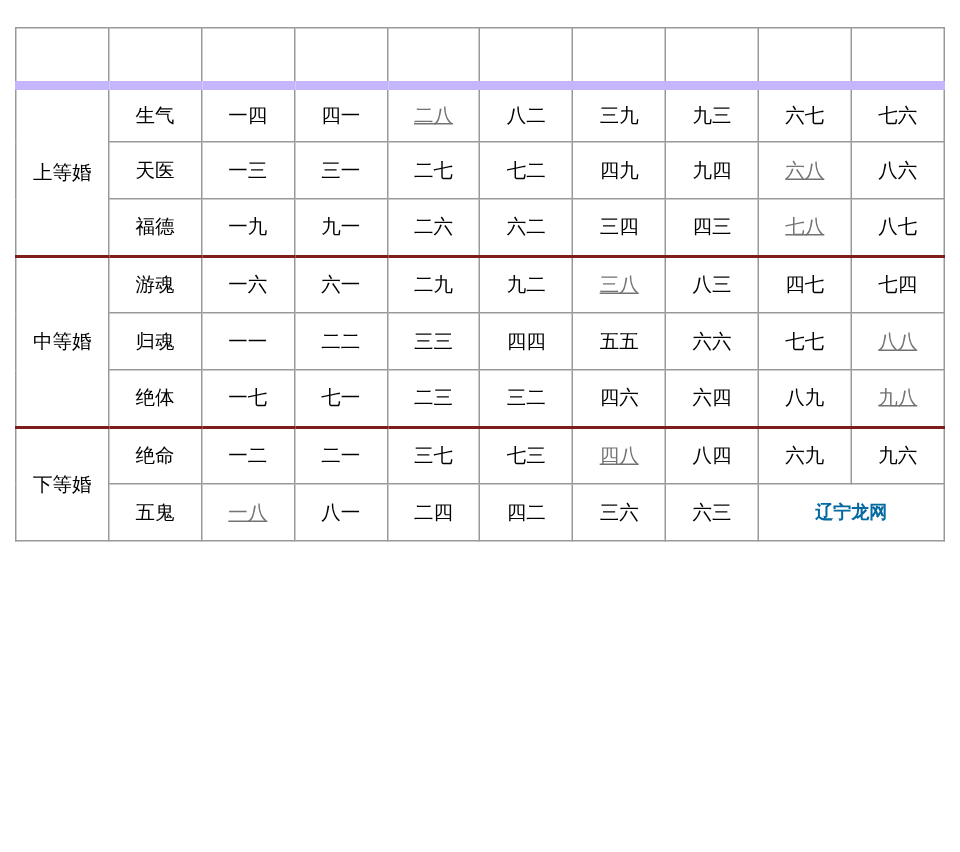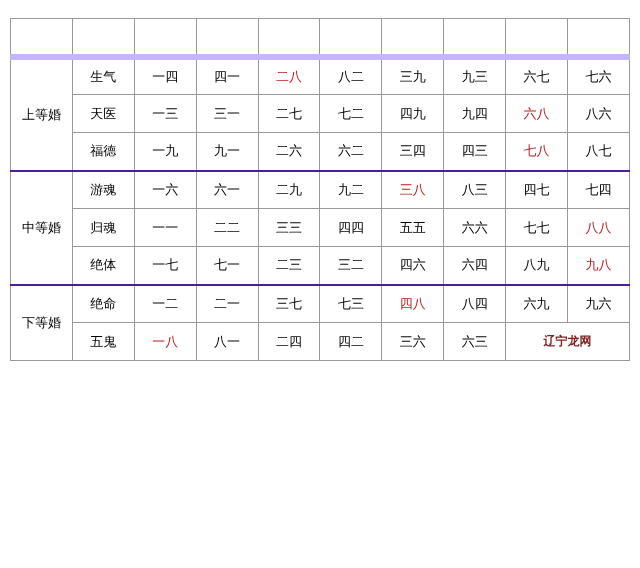--- a/index.html
+++ b/index.html
@@ -21,27 +21,27 @@
       width: 100%;
     }
     td, th {
       border: 1px solid #999;
       text-align: center;
       vertical-align: middle;
       padding: 4px 2px;
       min-width: 55px;
       height: 38px;
     }
-    .red { color: #b91c1c; }
+    .red { color: #737373; text-decoration: underline; }
     .header-row td {
       background: #fff;
       font-weight: normal;
     }
     .watermark {
-      color: #7f1d1d;
+      color: #0369a1;
       font-size: 12px;
       font-weight: bold;
       text-align: center;
     }
   </style>
 </head>
 <body>
 
 <div class="page-title"></div>
 
@@ -151,18 +151,18 @@
         <td>六三</td>
         <td colspan="2"><span class="watermark">辽宁龙网</span></td>
       </tr>
     </tbody>
 </table>
 
 <style>
   
   tbody tr:nth-child(4) td,
   tbody tr:nth-child(7) td {
-    border-top: 2px solid #4c1d95;
+    border-top: 2px solid #7f1d1d;
   }
   tbody tr:nth-child(1) td {
     border-top: 6px solid #c4b5fd;
   }
 </style>
 
 </body></html>

